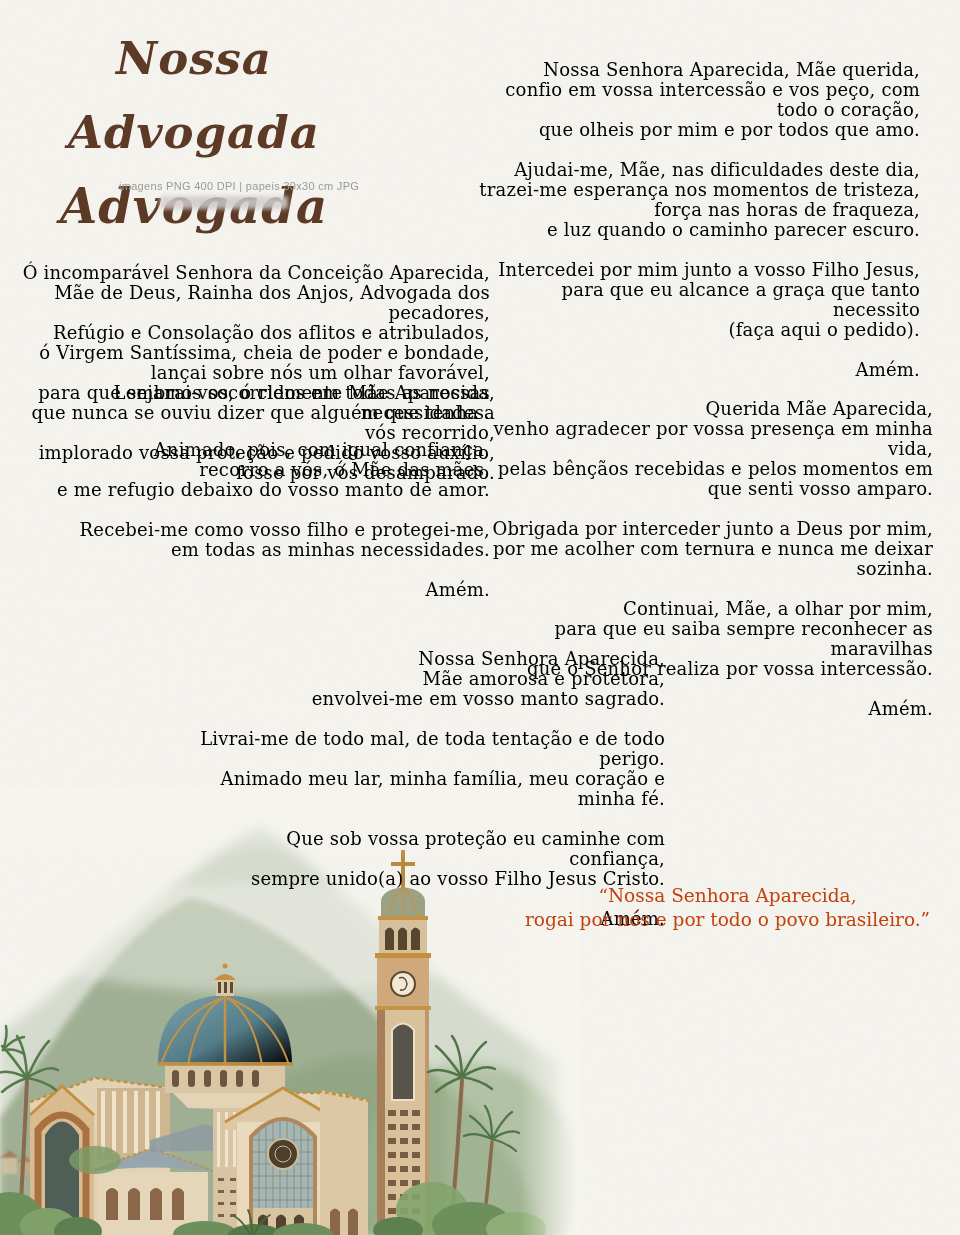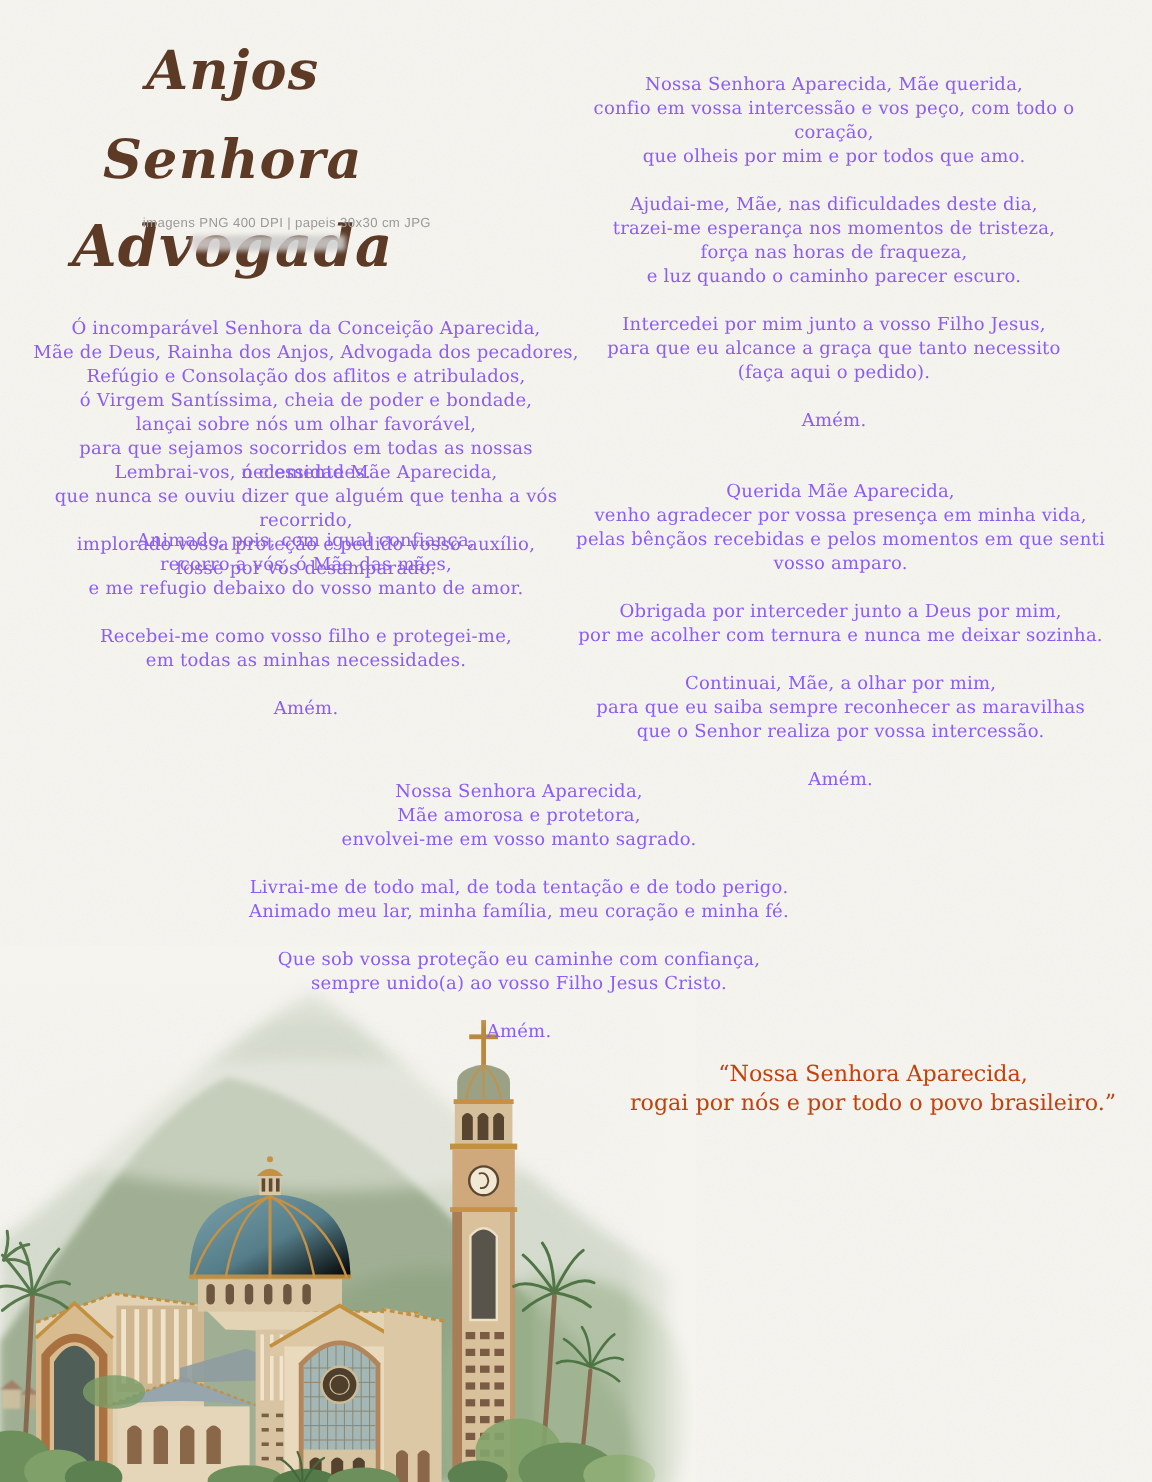--- a/index.html
+++ b/index.html
@@ -10,21 +10,21 @@
   #grain{position:absolute;left:0;top:0;z-index:0;pointer-events:none;}
   .title-block{left:8px;top:22px;width:372px;text-align:center;z-index:2;color:#5c3a26;
                font-style:italic;font-weight:700;letter-spacing:1px;}
   .title-l1{font-size:45px;line-height:74px;}
   .title-l2{font-size:48px;line-height:72px;}
   .subtitle{left:119px;top:180px;z-index:2;font-family:"Liberation Sans", sans-serif;
             font-size:11px;color:#9a9a98;letter-spacing:.3px;}
   .watermark{left:160px;top:196px;width:128px;height:13px;z-index:2;border-radius:2px;
              background:linear-gradient(90deg,#d6cfcf 0%,#c9c9c9 40%,#d2d2d2 100%);
              filter:blur(2px);opacity:.85;}
-  .prayer{z-index:2;font-size:15px;line-height:20px;color:#8b5cf6;text-align:center;
+  .prayer{z-index:2;font-size:18px;line-height:20px;color:#000000;text-align:right;
           white-space:pre-line;letter-spacing:.2px;}
   .p-petition{left:470px;top:60px;width:450px;}
   .p-invocation{left:20px;top:263px;width:470px;}
   .p-memorare{left:15px;top:383px;width:480px;}
   .p-confidence{left:20px;top:440px;width:470px;}
   .p-gratitude{left:468px;top:399px;width:465px;}
   .p-protection{left:200px;top:649px;width:465px;}
   .closing-quote{left:520px;top:884px;width:415px;z-index:2;font-size:18.5px;line-height:24px;
                  color:#c2410c;text-align:center;white-space:pre-line;font-weight:500;}
   #illustration{left:0;top:788px;z-index:1;}
@@ -39,21 +39,21 @@
         <feTurbulence type="fractalNoise" baseFrequency="0.85" numOctaves="2" stitchTiles="stitch"></feTurbulence>
       <feColorMatrix type="saturate" values="0"></feColorMatrix>
       <feComponentTransfer>
           <feFuncA type="linear" slope="0.07" intercept="0"></feFuncA>
         </feComponentTransfer>
     </filter>
     <rect width="960" height="1235" filter="url(#gr)" opacity="0.8"></rect>
   </svg>
 
   <div class="abs title-block">
-    <div class="title-l1">Anjos Senhora</div>
+    <div class="title-l1">Nossa Advogada</div>
     <div class="title-l2">Advogada</div>
   </div>
   <div class="abs subtitle">imagens PNG 400 DPI |  papeis 30x30 cm JPG</div>
   <div class="abs watermark"></div>
 
   <div class="abs prayer p-petition">Nossa Senhora Aparecida, Mãe querida,
 confio em vossa intercessão e vos peço, com todo o coração,
 que olheis por mim e por todos que amo.
 
 Ajudai-me, Mãe, nas dificuldades deste dia,

